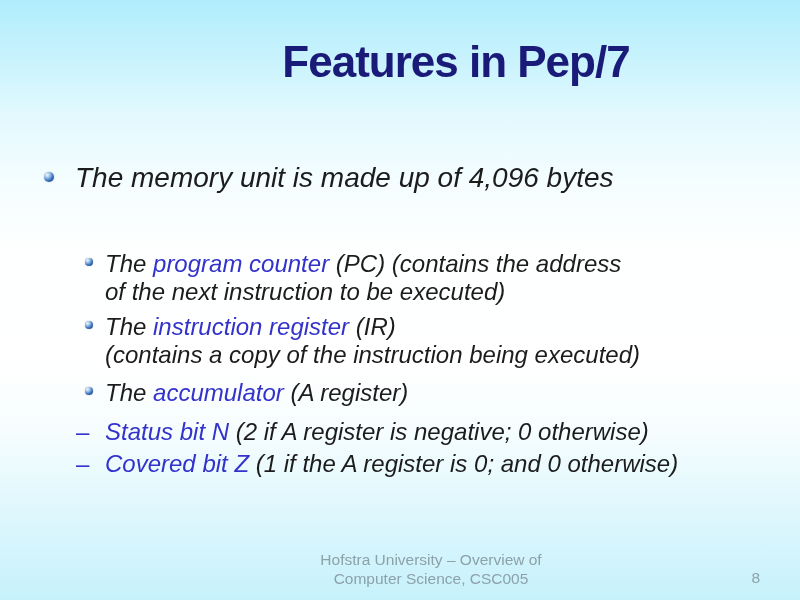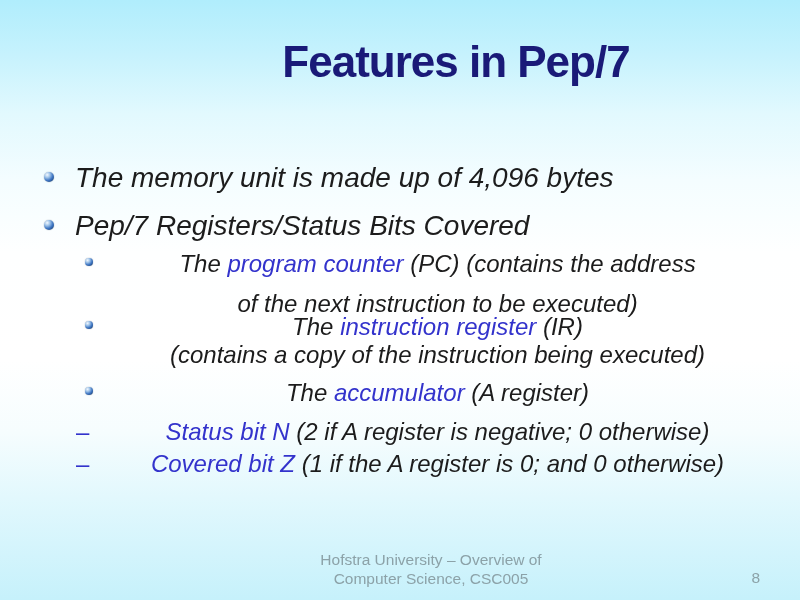--- a/index.html
+++ b/index.html
@@ -15,21 +15,21 @@
   }
   .title{
     position:absolute;top:36px;left:112px;right:0;
     margin:0;text-align:center;
     font-size:44px;font-weight:bold;line-height:52px;
     letter-spacing:-1px;color:#1a1a78;
   }
   .row{position:absolute;left:0;width:770px;color:#1c1c1c;}
   .row .txt{display:block;font-style:italic;}
   .l1 .txt{margin-left:75px;font-size:28px;line-height:30px;}
-  .l2 .txt,.cont .txt,.dash .txt{margin-left:105px;font-size:24px;line-height:27px;text-align:center;}
+  .l2 .txt,.cont .txt,.dash .txt{margin-left:105px;font-size:24px;line-height:27px;}
   .sphere{
     position:absolute;border-radius:50%;
     background:radial-gradient(circle at 32% 28%, #f4f9ff 0%, #9fc3e8 28%, #3c74c2 58%, #16355f 96%);
     box-shadow:0 0 1px rgba(10,30,60,.6);
   }
   .s1{left:44px;top:9px;width:10px;height:10px;}
   .s2{left:85px;top:8px;width:8px;height:8px;}
   .dash-glyph{
     position:absolute;left:76px;top:0;
     font-size:24px;line-height:27px;color:#3333cc;font-weight:normal;
@@ -50,31 +50,27 @@
 
 <div class="slide">
 
   <h1 class="title">Features in Pep/7</h1>
 
   <div class="row l1" style="top:163px">
     <span class="sphere s1"></span>
     <span class="txt">The memory unit is made up of 4,096 bytes</span>
   </div>
 
-  <div class="row l1" style="top:211px">
-    <span class="sphere s1"></span>
-    <span class="txt">Pep/7 Registers/Status Bits Covered</span>
-  </div>
 
   <div class="row l2" style="top:250px">
     <span class="sphere s2"></span>
     <span class="txt"><span>The </span><span class="kw">program counter</span><span> (PC) (contains the address</span></span>
   </div>
 
-  <div class="row cont" style="top:290px">
+  <div class="row cont" style="top:278px">
     <span class="txt">of the next instruction to be executed)</span>
   </div>
 
   <div class="row l2" style="top:313px">
     <span class="sphere s2"></span>
     <span class="txt"><span>The </span><span class="kw">instruction register</span><span> (IR)</span></span>
   </div>
 
   <div class="row l2" style="top:379px">
     <span class="sphere s2"></span>

